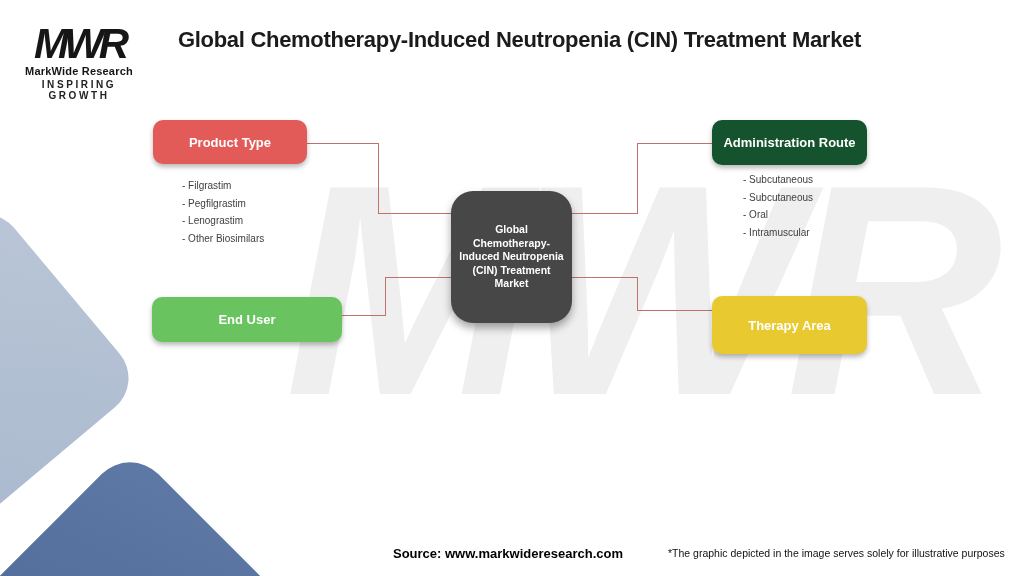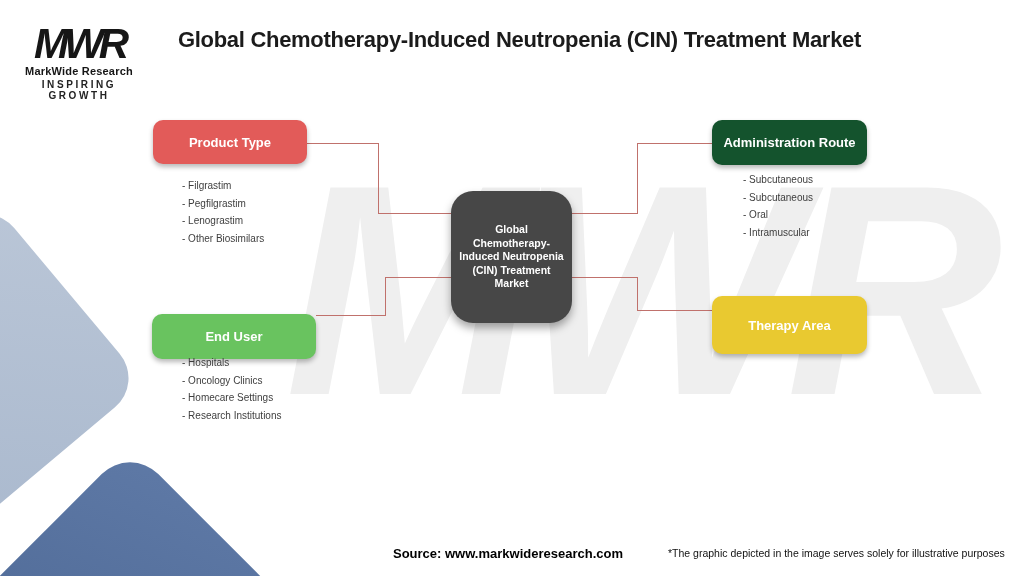--- a/index.html
+++ b/index.html
@@ -42,21 +42,21 @@
   }
 
   
   .seg-box {
     z-index:2; border-radius:10px; color:#fff; font-weight:bold; font-size:13px;
     display:flex; align-items:center; justify-content:center; text-align:center;
     box-shadow:0 3px 5px rgba(0,0,0,0.28);
   }
   .seg-product  { left:153px; top:120px; width:154px; height:44px; }
   .seg-admin    { left:712px; top:120px; width:155px; height:45px; }
-  .seg-enduser  { left:152px; top:314px; width:164px; height:45px; }
+  .seg-enduser  { left:152px; top:297px; width:190px; height:45px; }
   .seg-therapy  { left:712px; top:296px; width:155px; height:58px; }
 
   
   .seg-list { z-index:2; font-size:10px; color:#3e3e3e; line-height:17.5px; white-space:nowrap; }
   .list-product { left:182px; top:177px; }
   .list-admin   { left:743px; top:171px; }
   .list-enduser { left:182px; top:354px; }
   .list-therapy { left:743px; top:340px; }
 
   
@@ -122,26 +122,20 @@
     <div>- Pegfilgrastim</div>
     <div>- Lenograstim</div>
     <div>- Other Biosimilars</div>
   </div>
   <div class="abs seg-list list-admin">
     <div>- Subcutaneous</div>
     <div>- Subcutaneous</div>
     <div>- Oral</div>
     <div>- Intramuscular</div>
   </div>
-  <div class="abs seg-list list-enduser">
-    <div>- Hospitals</div>
-    <div>- Oncology Clinics</div>
-    <div>- Homecare Settings</div>
-    <div>- Research Institutions</div>
-  </div>
 
   <div class="abs center-node">
     <div>Global</div>
     <div>Chemotherapy-</div>
     <div>Induced Neutropenia</div>
     <div>(CIN) Treatment</div>
     <div>Market</div>
   </div>
 
   <div class="abs" style="left:393px; top:546px; font-size:13px; font-weight:bold; color:#000; z-index:2;">Source: www.markwideresearch.com</div>

